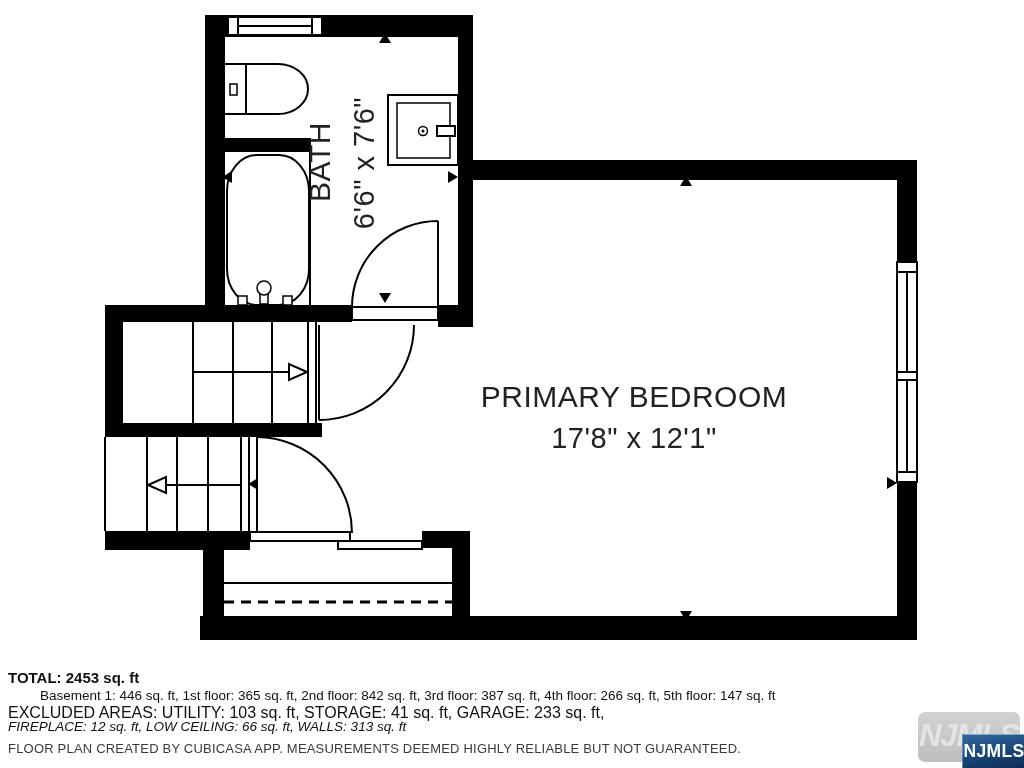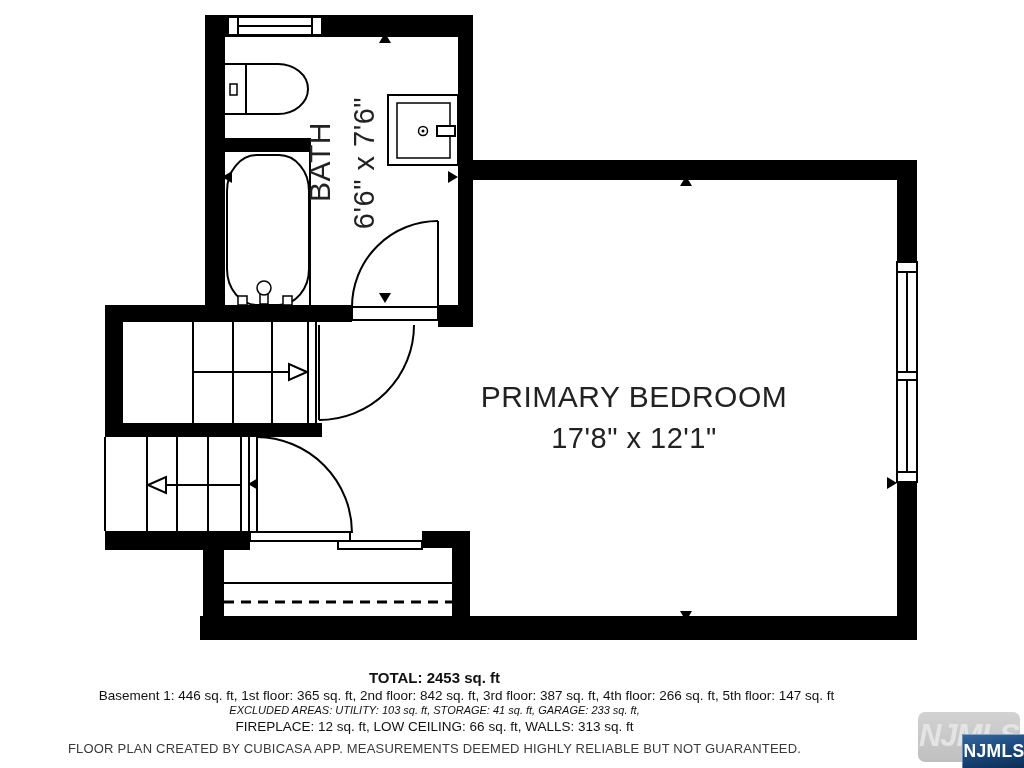--- a/index.html
+++ b/index.html
@@ -6,25 +6,25 @@
   #canvas{
     position:relative;width:1024px;height:768px;background:#ffffff;
     font-family:"Liberation Sans", sans-serif;overflow:hidden;
   }
   svg text{
     font-family:"Liberation Sans", sans-serif;
     fill:#222222;
   }
   .room-label{font-size:30px;letter-spacing:0.5px;}
   .room-dims{font-size:29px;letter-spacing:0.5px;}
-  .footer-line{position:absolute;left:16px;width:837px;text-align:center;color:#111;white-space:nowrap;}
+  .footer-line{position:absolute;left:8px;width:837px;text-align:left;color:#111;white-space:nowrap;}
   .f-total{top:669px;font-size:15px;font-weight:bold;}
   .f-floors{top:688px;font-size:13.5px;margin-left:32px;}
-  .f-excl1{top:704px;font-size:11px;font-style:italic;}
-  .f-excl2{top:719px;font-size:13.5px;}
+  .f-excl1{top:704px;font-size:16px;}
+  .f-excl2{top:719px;font-size:13.5px;font-style:italic;}
   .f-disclaimer{top:741px;font-size:13px;color:#3a3a3a;letter-spacing:0.2px;}
   .watermark{
     position:absolute;left:918px;top:712px;width:102px;height:50px;
     background:linear-gradient(180deg,#d2d2d2,#bfbfbf);
     border-radius:7px;overflow:hidden;
     color:#e4e4e4;font-weight:bold;font-style:italic;font-size:31px;
     text-align:center;line-height:48px;letter-spacing:-1px;
   }
   .badge{
     position:absolute;left:962px;top:734px;width:62px;height:34px;

